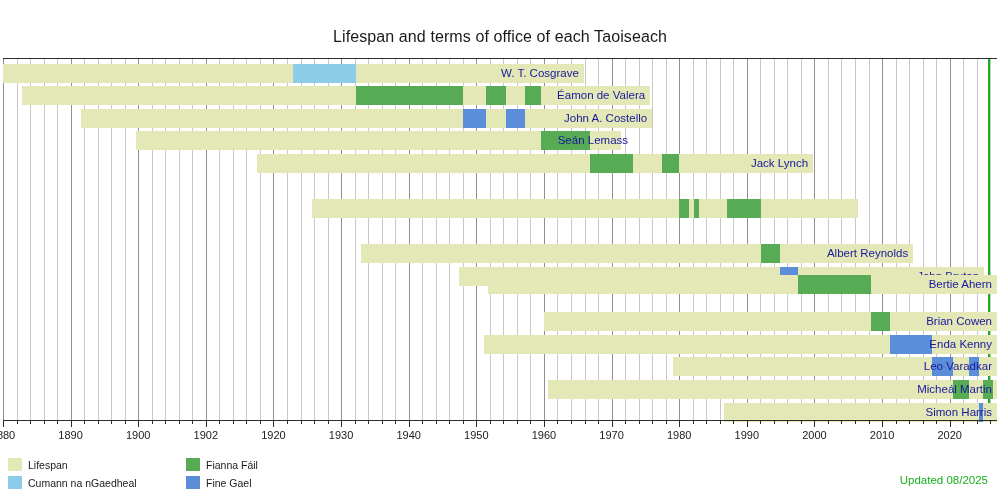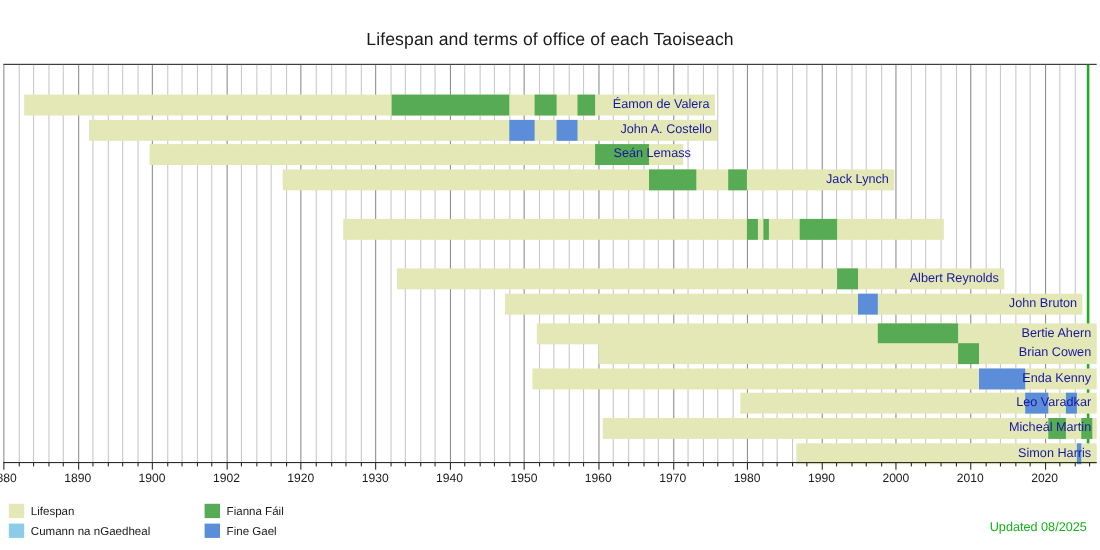--- a/index.html
+++ b/index.html
@@ -142,20 +142,25 @@
       <div class="gridline" style="left: 879.048px;"></div>
       <div class="gridline minor" style="left: 892.571px;"></div>
       <div class="gridline minor" style="left: 906.095px;"></div>
       <div class="gridline minor" style="left: 919.619px;"></div>
       <div class="gridline minor" style="left: 933.143px;"></div>
       <div class="gridline" style="left: 946.667px;"></div>
       <div class="gridline minor" style="left: 960.19px;"></div>
       <div class="gridline minor" style="left: 973.714px;"></div>
       <div class="gridline minor" style="left: 987.238px;"></div>
       <div class="nowline" style="left: 984.533px;"></div>
+      <div class="row" style="top: 4.5px;">
+        <div class="lifespan" style="left: 0px; width: 580.848px;"></div>
+        <div class="term cng" style="left: 290.086px; width: 62.8857px;"></div>
+        <div class="rowlabel" style="left: 0px; width: 575.848px;">W. T. Cosgrave</div>
+      </div>
       <div class="row" style="top: 27.1px;">
         <div class="lifespan" style="left: 18.9333px; width: 628.181px;"></div>
         <div class="term ff" style="left: 352.971px; width: 107.514px;"></div>
         <div class="term ff" style="left: 483.476px; width: 19.6095px;"></div>
         <div class="term ff" style="left: 522.019px; width: 15.5524px;"></div>
         <div class="rowlabel" style="left: 0px; width: 642.114px;">Éamon de Valera</div>
       </div>
       <div class="row" style="top: 49.7px;">
         <div class="lifespan" style="left: 77.7619px; width: 571.381px;"></div>
         <div class="term fg" style="left: 460.486px; width: 22.9905px;"></div>
@@ -182,21 +187,21 @@
       <div class="row" style="top: 185.3px;">
         <div class="lifespan" style="left: 357.705px; width: 552.448px;"></div>
         <div class="term ff" style="left: 758.01px; width: 18.9333px;"></div>
         <div class="rowlabel" style="left: 0px; width: 905.152px;">Albert Reynolds</div>
       </div>
       <div class="row" style="top: 207.9px;">
         <div class="lifespan" style="left: 455.752px; width: 525.4px;"></div>
         <div class="term fg" style="left: 776.943px; width: 17.581px;"></div>
         <div class="rowlabel" style="left: 0px; width: 976.152px;">John Bruton</div>
       </div>
-      <div class="row" style="top: 235px;">
+      <div class="row" style="top: 216px;">
         <div class="lifespan" style="left: 484.829px; width: 509.171px;"></div>
         <div class="term ff" style="left: 794.524px; width: 73.7048px;"></div>
         <div class="rowlabel" style="left: 0px; width: 989px;">Bertie Ahern</div>
       </div>
       <div class="row" style="top: 253.1px;">
         <div class="lifespan" style="left: 540.952px; width: 453.048px;"></div>
         <div class="term ff" style="left: 868.229px; width: 18.9333px;"></div>
         <div class="rowlabel" style="left: 0px; width: 989px;">Brian Cowen</div>
       </div>
       <div class="row" style="top: 275.7px;">

